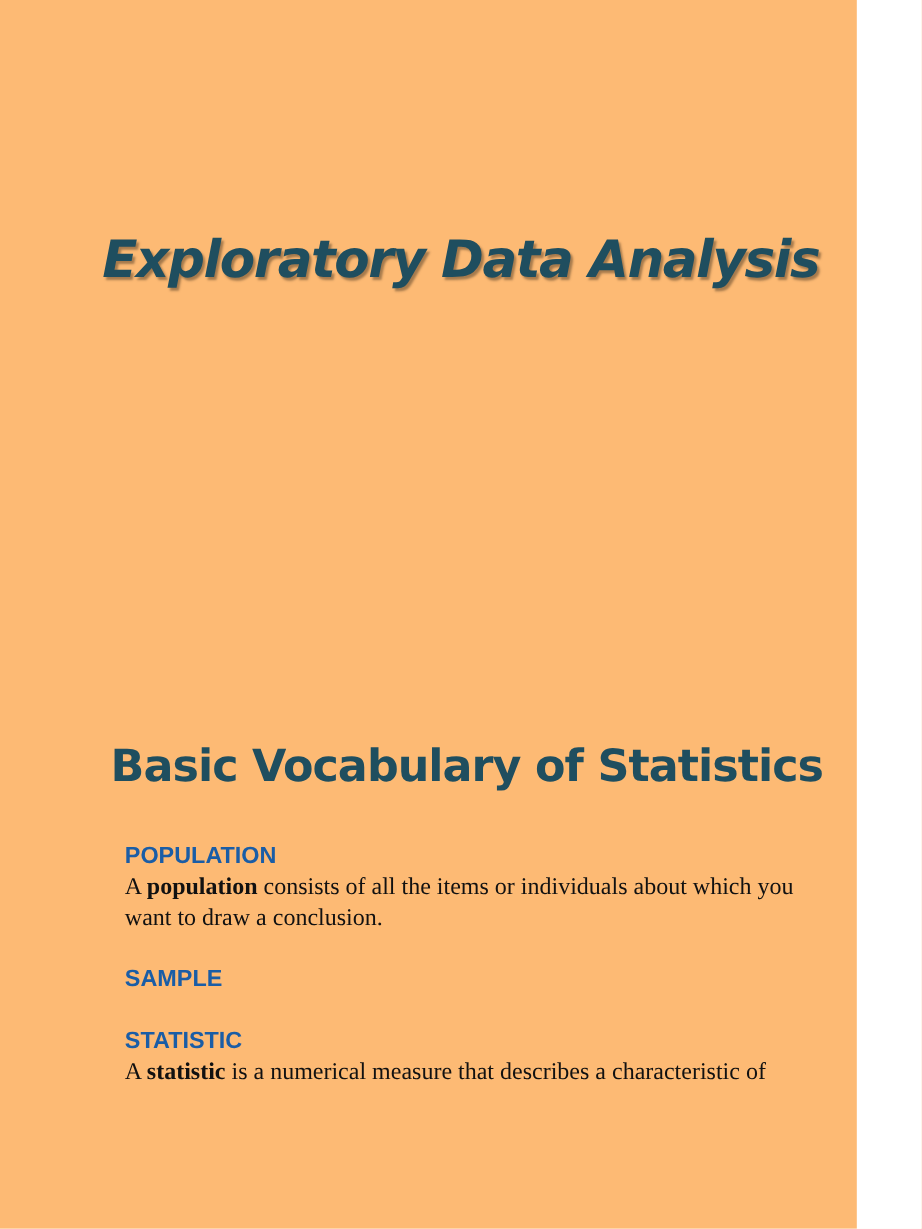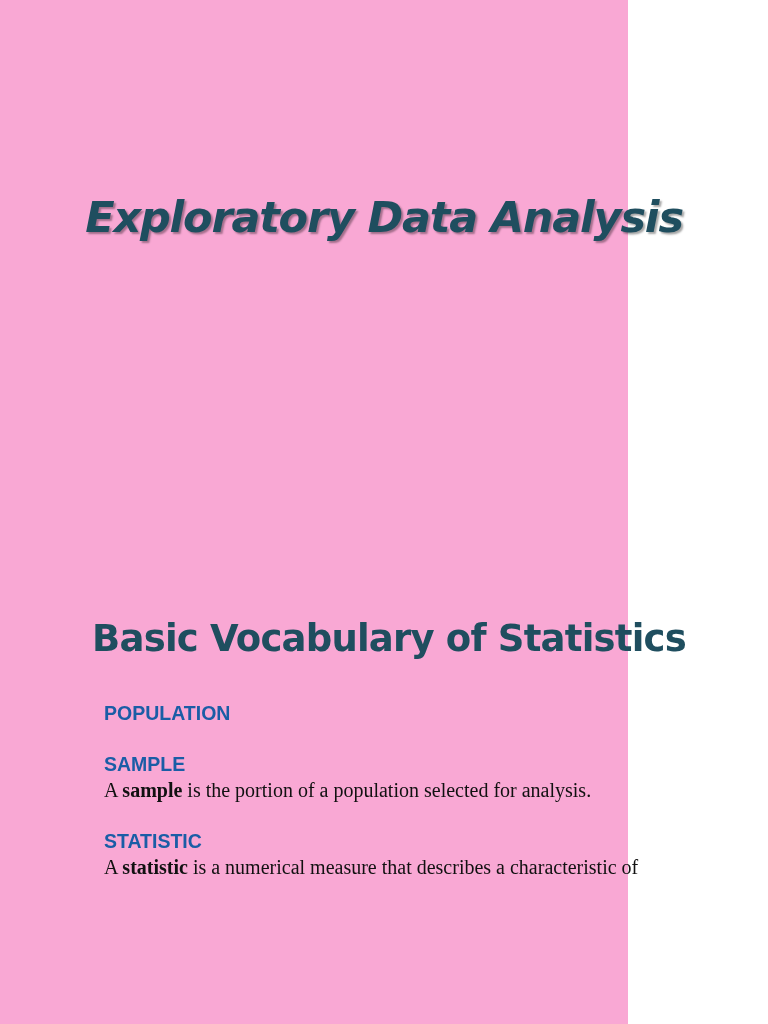--- a/index.html
+++ b/index.html
@@ -9,23 +9,23 @@
     }
     body {
       width: 768px;
       height: 1024px;
       overflow: hidden;
       position: relative;
     }
     .page {
       position: absolute;
       left: 0; top: 0;
-      width: 628px;
+      width: 714px;
       height: 1024px;
-      background: #f9a8d4;
+      background: #fdba74;
     }
     .slide1-title {
       position: absolute;
       left: 0;
       width: 768px;
       top: 192px;
       text-align: center;
       font-family: "DejaVu Sans", sans-serif;
       font-style: italic;
       font-size: 43px;
@@ -82,25 +82,25 @@
 <div class="page">
 
   <h1 class="slide1-title">Exploratory Data Analysis</h1>
 
   <h2 class="slide2-title">Basic Vocabulary of Statistics</h2>
 
   <div class="vocab">
 
     <div class="term">
       <p class="term-heading">POPULATION</p>
+      <p class="term-def"><span>A </span><b>population</b><span> consists of all the items or individuals about which you want to draw a conclusion.</span></p>
     </div>
 
     <div class="term">
       <p class="term-heading">SAMPLE</p>
-      <p class="term-def"><span>A </span><b>sample</b><span> is the portion of a population selected for analysis.</span></p>
     </div>
 
 
     <div class="term">
       <p class="term-heading">STATISTIC</p>
       <p class="term-def"><span>A </span><b>statistic</b><span> is a numerical measure that describes a characteristic of</span></p>
     </div>
 
   </div>
 </div>

